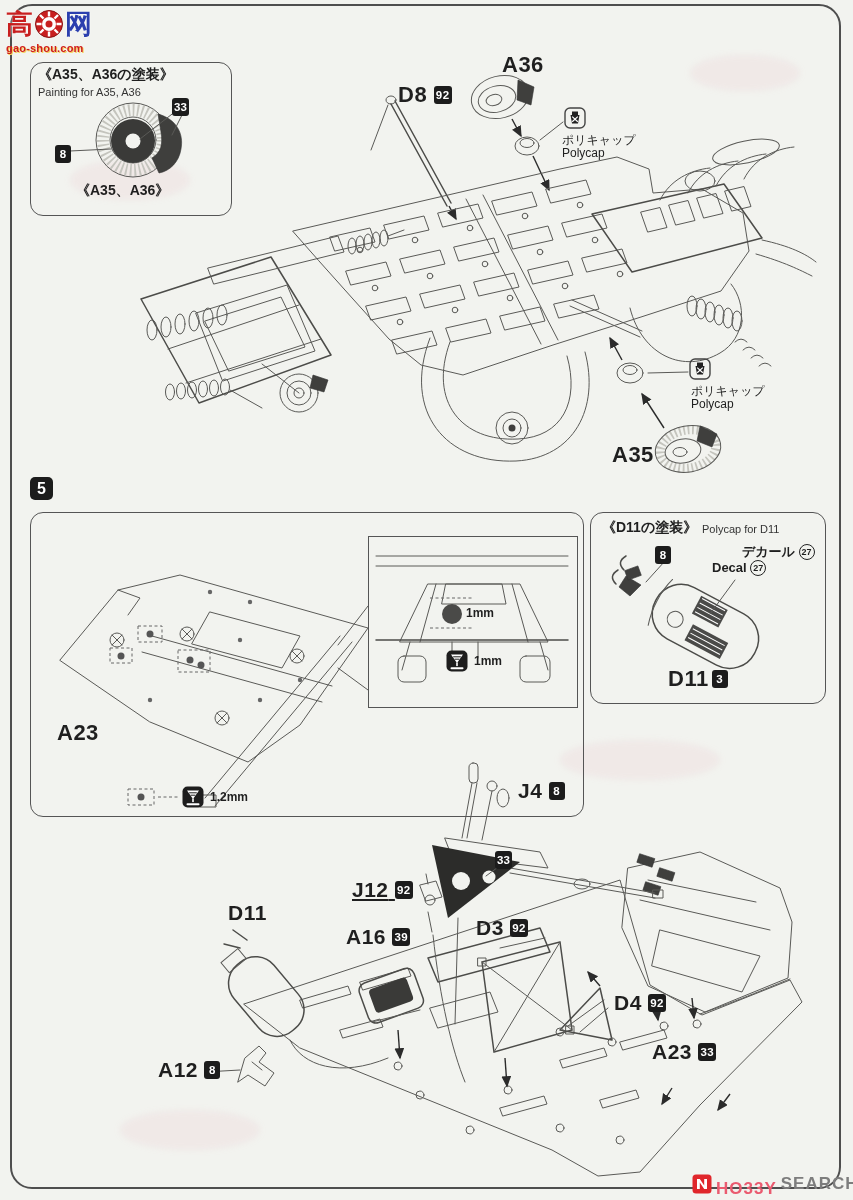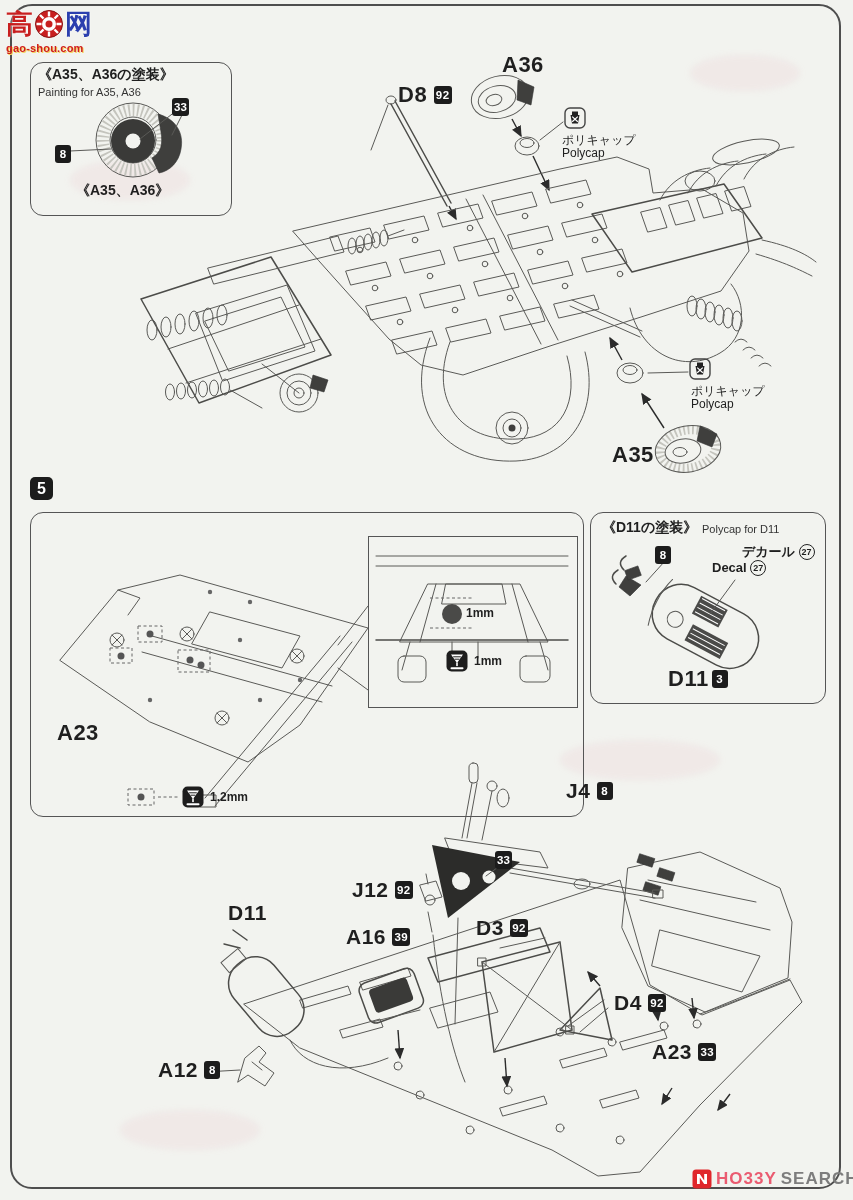--- a/index.html
+++ b/index.html
@@ -30,21 +30,21 @@
   .ln2{stroke:#4c4c49;fill:none;stroke-width:1.5;stroke-linejoin:round;stroke-linecap:round;}
   .dk{fill:#3f3f3d;stroke:#333;stroke-width:.6;}
   .arr{stroke:#2b2b2b;stroke-width:1.4;fill:none;}
   .dash{stroke:#666;stroke-dasharray:3 2.5;fill:none;stroke-width:1;}
   .stip{fill:none;stroke:#c4c4bd;stroke-width:12;stroke-dasharray:1.8 2.6;}
   .stain{position:absolute;border-radius:50%;background:rgba(228,150,162,.10);filter:blur(3px);}
   .wm{position:absolute;left:6px;top:6px;z-index:9;}
   .wm .ch{font-size:27px;font-weight:bold;text-shadow:0 0 2px #fff;}
   .wm .dom{font-size:11px;font-weight:bold;color:#cf1d1d;text-shadow:1px 1px 0 #f5d45a;letter-spacing:.2px;}
   #hs-logo{position:absolute;left:692px;top:1169px;display:flex;align-items:center;gap:4px;z-index:8;}
-  #hs-logo .hobby{font-size:17px;font-weight:bold;color:#ea5b70;letter-spacing:1px;}
+  #hs-logo .hobby{font-size:17px;font-weight:bold;color:#ea5b70;letter-spacing:1px;margin-top:10px;}
   #hs-logo .search{font-size:17px;font-weight:bold;color:#7d7d7d;letter-spacing:1px;}
 </style>
 </head>
 <body>
 
 <div id="page">
 
   <div id="page-border"></div>
 
   <div class="stain" style="left:70px;top:160px;width:120px;height:40px;"></div>
@@ -380,23 +380,23 @@
   <div class="abs mm" style="left:474px;top:654px;">1mm</div>
   <div class="abs mm" style="left:210px;top:790px;">1.2mm</div>
 
   <div class="abs boxtitle" style="left:602px;top:519px;">《D11の塗装》</div>
   <div class="abs boxsub" style="left:702px;top:523px;">Polycap for D11</div>
   <span class="badge abs" style="left:655px;top:546px;">8</span>
   <div class="abs" style="left:698px;top:543px;font-size:13px;font-weight:bold;margin-left:44px;"><span>デカール</span> <span class="circ">27</span></div>
   <div class="abs" style="left:712px;top:560px;font-size:13px;font-weight:bold;"><span>Decal</span> <span class="circ">27</span></div>
   <div class="abs plabel big" style="left:668px;top:666px;"><span>D11</span><span class="badge" style="margin-left:3px;">3</span></div>
 
-  <div class="abs plabel" style="left:518px;top:779px;margin-left:48px;"><span>J4</span> <span class="badge">8</span></div>
+  <div class="abs plabel" style="left:518px;top:779px;"><span>J4</span> <span class="badge">8</span></div>
   <span class="badge abs" style="left:495px;top:851px;">33</span>
-  <div class="abs plabel" style="left:352px;top:878px;"><span>J12</span> <span class="badge">92</span></div>
+  <div class="abs plabel" style="left:352px;top:878px;text-decoration:underline;"><span>J12</span> <span class="badge">92</span></div>
   <div class="abs plabel" style="left:228px;top:901px;">D11</div>
   <div class="abs plabel" style="left:346px;top:925px;"><span>A16</span> <span class="badge">39</span></div>
   <div class="abs plabel" style="left:476px;top:916px;"><span>D3</span> <span class="badge">92</span></div>
   <div class="abs plabel" style="left:614px;top:991px;"><span>D4</span> <span class="badge">92</span></div>
   <div class="abs plabel" style="left:652px;top:1040px;"><span>A23</span> <span class="badge">33</span></div>
   <div class="abs plabel" style="left:158px;top:1058px;"><span>A12</span> <span class="badge">8</span></div>
 
   <div class="wm">
     <div style="display:flex;align-items:center;gap:1px;">
       <span class="ch" style="color:#c81f1f;">高</span>

